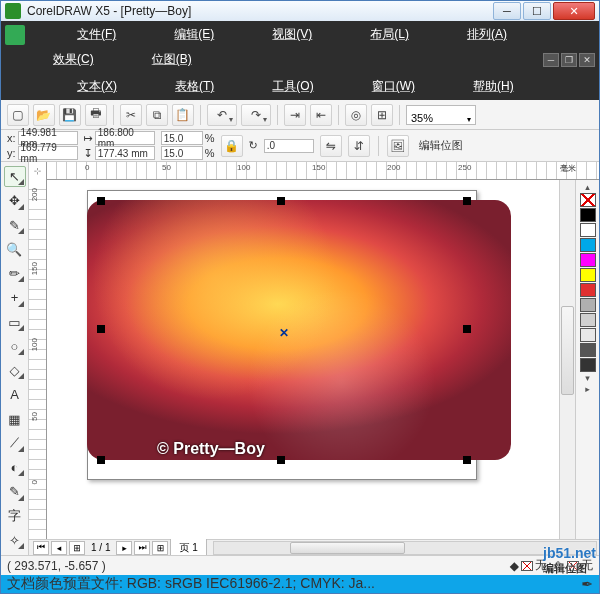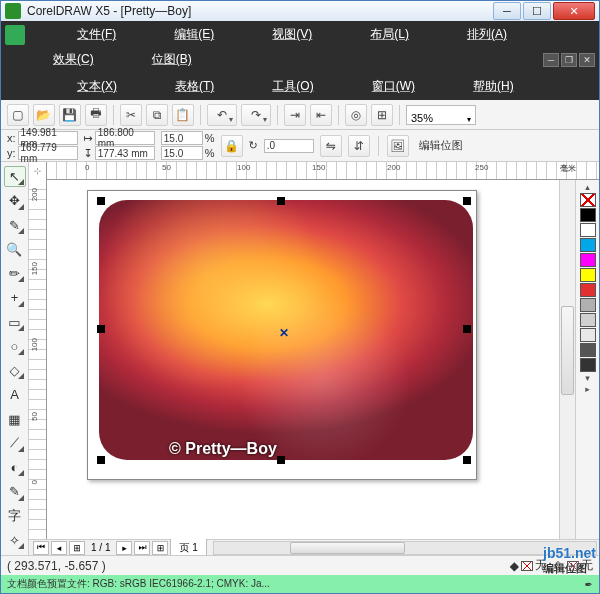--- a/index.html
+++ b/index.html
@@ -36,21 +36,21 @@
 .canvaswrap { flex:1; display:flex; flex-direction:column; min-width:0; }
 .ruler-h { height:18px; background:#fff; border-bottom:1px solid #999; position:relative; display:flex; }
 .ruler-corner { width:18px; height:18px; border-right:1px solid #999; background:#fff; display:flex;align-items:center;justify-content:center;font-size:9px;color:#888;}
 .ruler-ticks { flex:1; background:repeating-linear-gradient(to right,#fff 0,#fff 9px,#ccc 9px,#ccc 10px),repeating-linear-gradient(to right,#fff 0,#fff 49px,#666 49px,#666 50px); position:relative; font-size:8px; color:#555; }
 .ruler-ticks span { position:absolute; top:1px; }
 .ruler-v { width:18px; background:#fff; border-right:1px solid #999; background:repeating-linear-gradient(#fff 0,#fff 9px,#ccc 9px,#ccc 10px),repeating-linear-gradient(#fff 0,#fff 49px,#666 49px,#666 50px); position:relative; }
 .ruler-v span { position:absolute; left:1px; font-size:8px; color:#555; writing-mode:vertical-rl; transform:rotate(180deg); }
 .canvasrow { flex:1; display:flex; min-height:0; }
 .canvas { flex:1; background:#fff; position:relative; overflow:hidden; }
 .page { position:absolute; left:40px; top:10px; width:390px; height:290px; background:#fff; box-shadow:2px 2px 4px rgba(0,0,0,.3); border:1px solid #888; }
-.imgobj { position:absolute; left:52px; top:20px; width:374px; height:260px; border-radius:28px; overflow:hidden;
+.imgobj { position:absolute; left:40px; top:20px; width:424px; height:260px; border-radius:16px; overflow:hidden;
  background:
   radial-gradient(ellipse 60% 50% at 45% 40%, #ffdd55 0%, #ff9a2e 35%, #e04a45 60%, #b02a3a 80%, #7a1f2e 100%);
 }
 .imgobj::before { content:""; position:absolute; inset:0; background:
   radial-gradient(circle at 60% 70%, rgba(255,255,255,.2) 0, transparent 30%),
   radial-gradient(circle at 30% 30%, rgba(255,200,80,.5) 0, transparent 35%);
 }
 .handle { position:absolute; width:8px; height:8px; background:#000; }
 .h1{left:50px;top:17px;} .h2{left:230px;top:17px;} .h3{left:416px;top:17px;}
 .h4{left:50px;top:145px;} .h5{left:416px;top:145px;}
@@ -63,21 +63,21 @@
 .sw.none::after { content:""; position:absolute; left:0; top:0; right:0; bottom:0; background:linear-gradient(45deg,transparent 45%,#d00 45%,#d00 55%,transparent 55%),linear-gradient(-45deg,transparent 45%,#d00 45%,#d00 55%,transparent 55%); }
 .palscroll { width:16px; height:10px; font-size:9px; color:#555; text-align:center; cursor:pointer; }
 .hscroll { height:16px; background:#f0f0f0; border-top:1px solid #ccc; display:flex; align-items:center; font-size:10px; }
 .pagenav { display:flex; align-items:center; gap:2px; padding:0 4px; }
 .pagebtn { width:16px; height:14px; border:1px solid #bbb; background:#fff; display:flex; align-items:center; justify-content:center; font-size:9px; cursor:pointer; }
 .pagetab { padding:0 8px; height:30px; border:1px solid #bbb; background:#fff; display:flex; align-items:center; cursor:pointer; }
 .sbtrack { flex:1; height:14px; background:#e8e8e8; border:1px solid #ccc; position:relative; margin:0 2px;}
 .sbthumb { position:absolute; left:20%; top:0; bottom:0; width:30%; background:linear-gradient(#f6f6f6,#ddd); border:1px solid #bbb; border-radius:2px; cursor:pointer;}
 .status { height:20px; background:#f4f4f4; border-top:1px solid #ccc; display:flex; align-items:center; font-size:12px; padding:0 6px; gap:8px; color:#333; }
 .status .sx { display:flex; align-items:center; gap:2px; }
-.status2 { height:18px; background:#86efac; display:flex; align-items:center; font-size:10px; padding:0 6px; color:#333; justify-content:space-between; }
+.status2 { height:18px; background:#0ea5e9; display:flex; align-items:center; font-size:14px; padding:0 6px; color:#333; justify-content:space-between; }
 .jb51 { position:absolute; right:4px; bottom:18px; font-size:14px; color:#2a78c4; font-weight:bold; text-shadow:0 0 2px #fff; }
 .jb51 small { display:block; font-size:11px; color:#333; }
 .vscroll { width:16px; background:#f0f0f0; border-left:1px solid #ccc; position:relative; }
 .vscroll .sbthumb2 { position:absolute; top:35%; left:1px; right:1px; height:25%; background:linear-gradient(#f6f6f6,#ddd); border:1px solid #bbb; border-radius:2px; cursor:pointer;}
 </style>
 </head>
 <body>
 <div class="window">
 
 <div class="titlebar">
@@ -201,21 +201,21 @@
 
   <div class="canvaswrap">
     <div class="ruler-h">
       <div class="ruler-corner">⊹</div>
       <div class="ruler-ticks">
         <span style="left:38px">0</span>
         <span style="left:115px">50</span>
         <span style="left:190px">100</span>
         <span style="left:265px">150</span>
         <span style="left:340px">200</span>
-        <span style="left:428px">250</span>
+        <span style="left:411px">250</span>
         <span style="right:23px;color:#333">毫米</span>
       </div>
     </div>
     <div class="canvasrow">
       <div class="ruler-v">
         <span style="top:8px">200</span>
         <span style="top:82px">150</span>
         <span style="top:158px">100</span>
         <span style="top:232px">50</span>
         <span style="top:300px">0</span>

